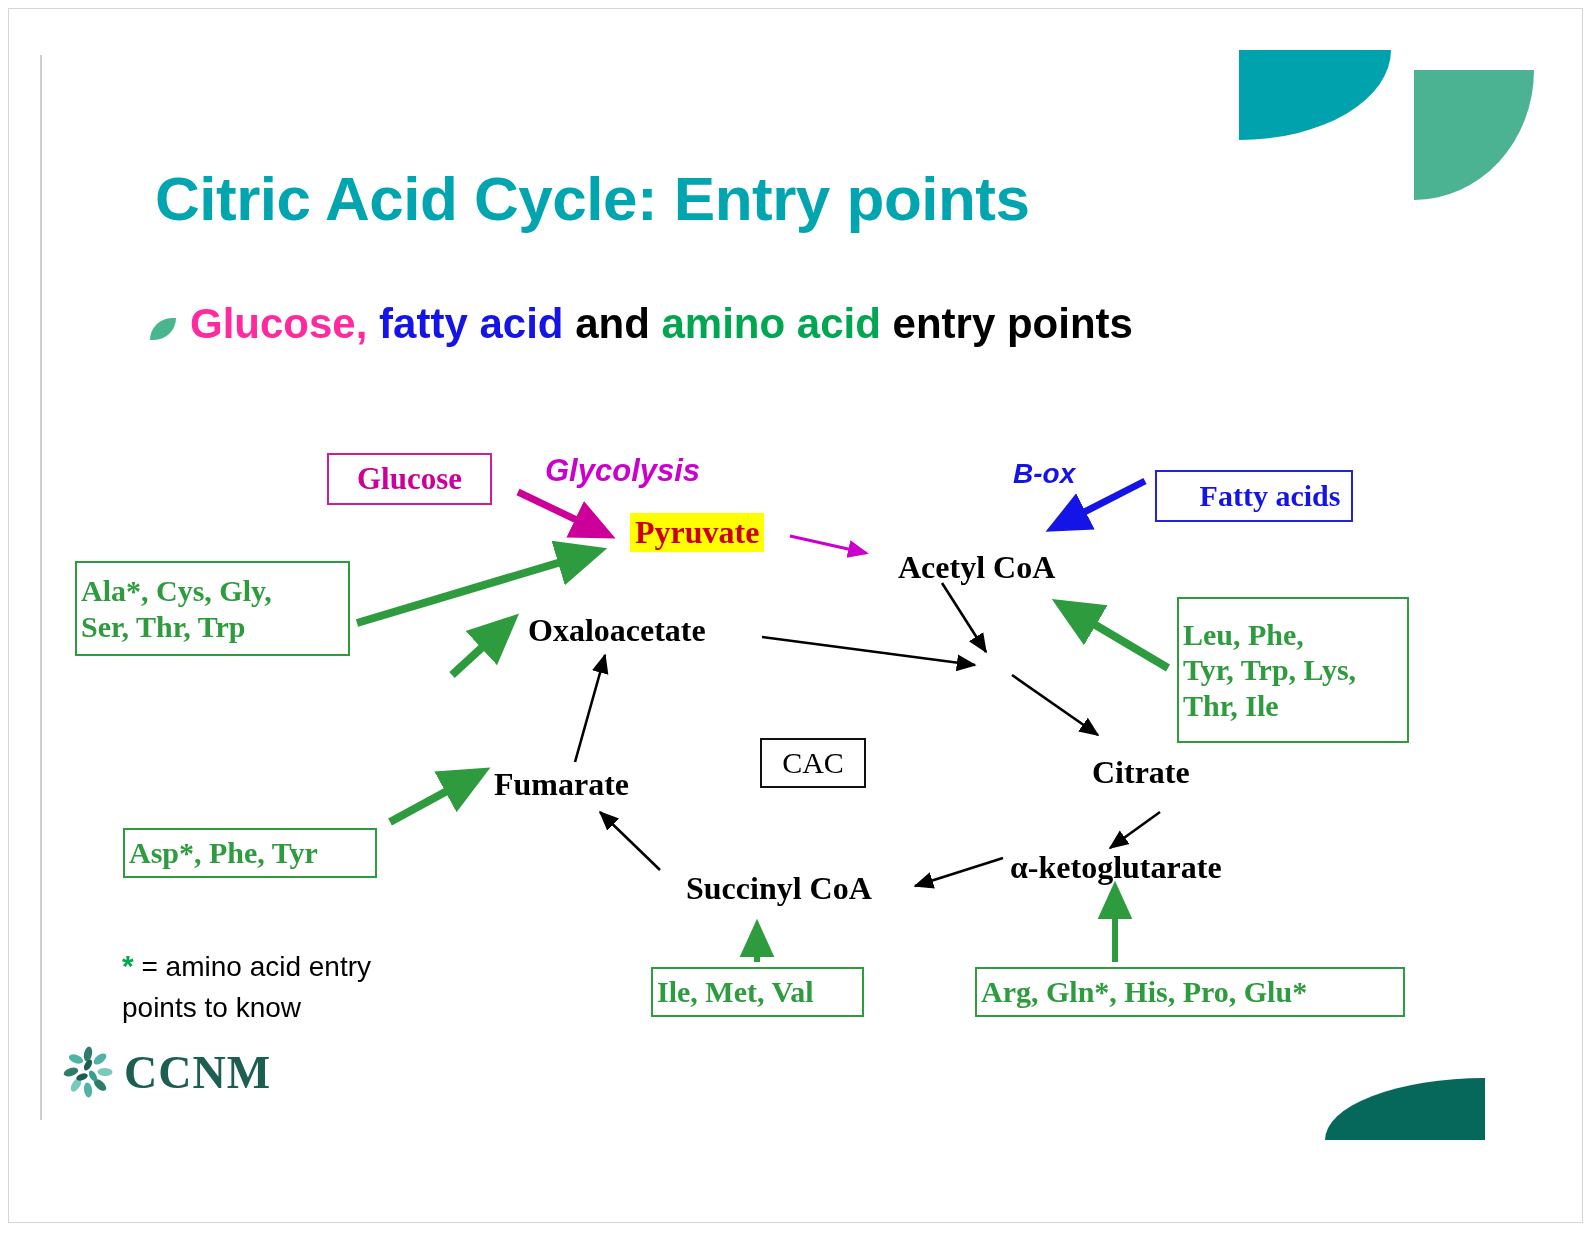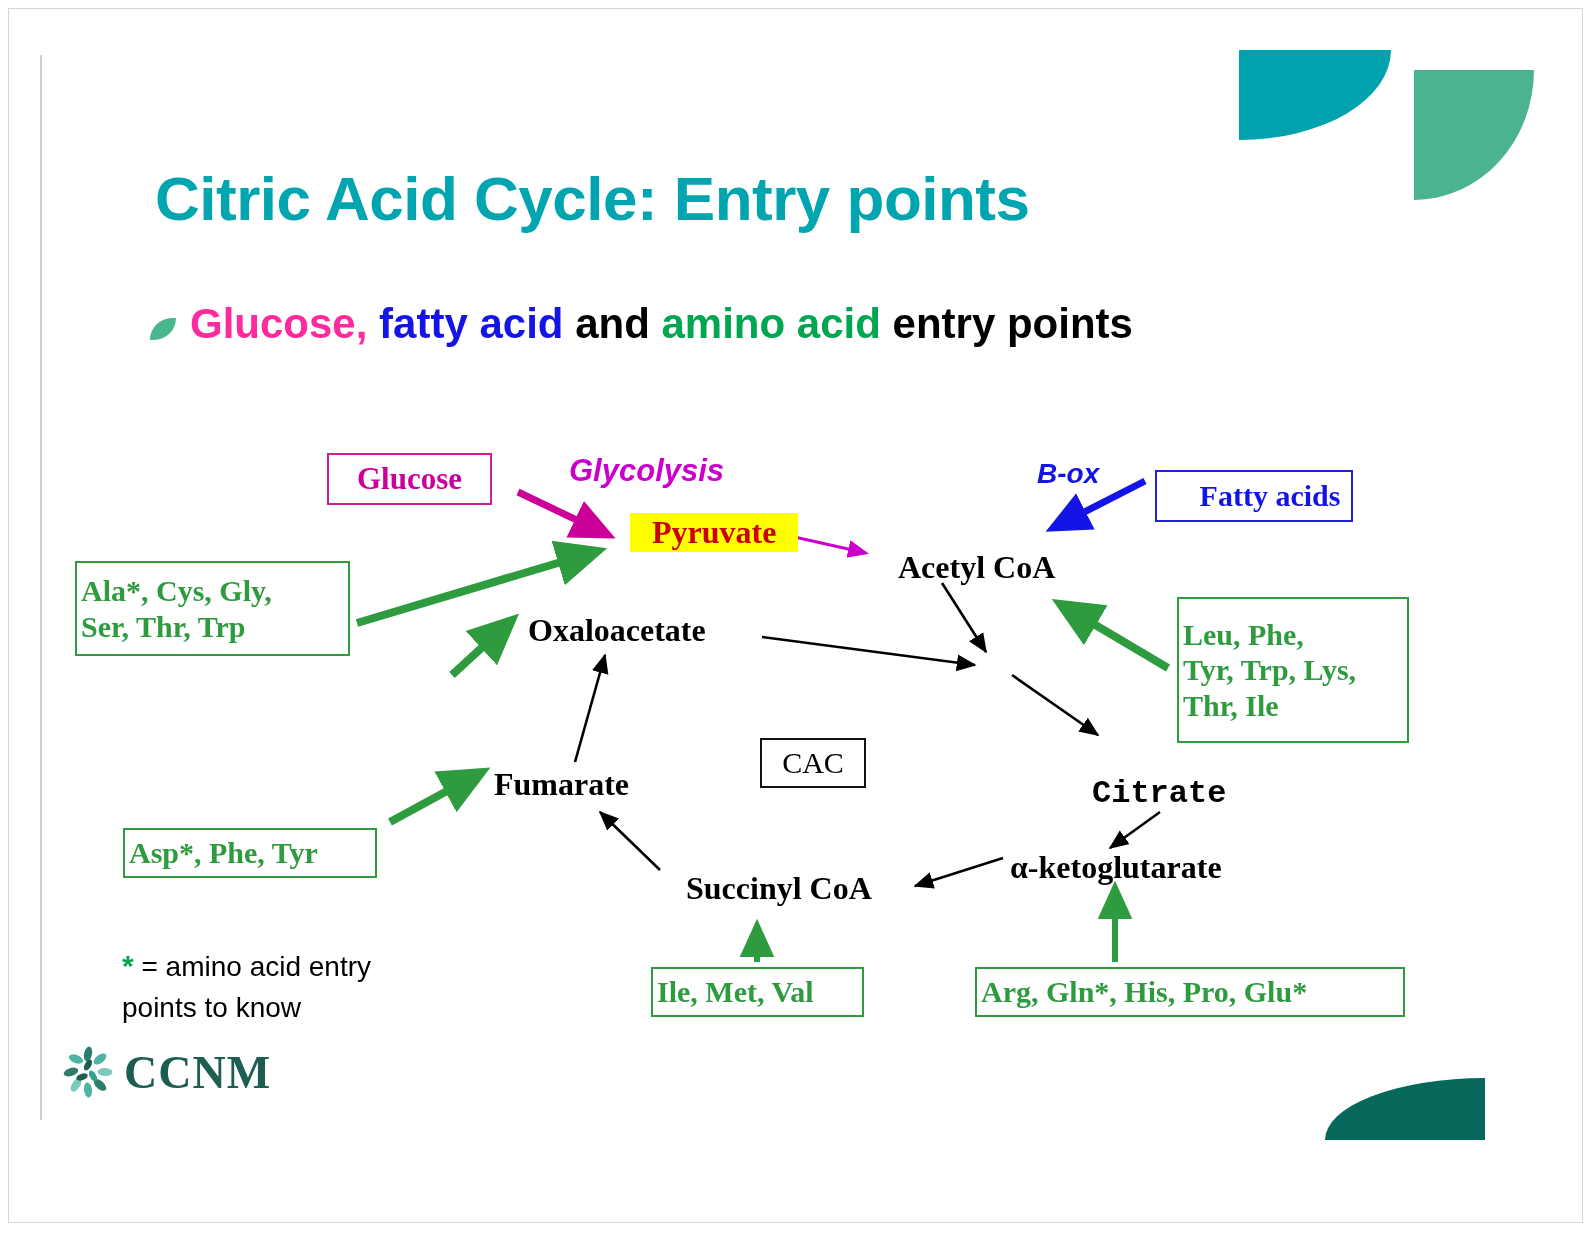--- a/index.html
+++ b/index.html
@@ -50,27 +50,27 @@
     font-family:"Liberation Serif",serif;font-weight:bold;white-space:nowrap;
     box-sizing:border-box;display:flex;align-items:center;justify-content:center;}
   .fatty-box{position:absolute;border:2px solid #2222dd;color:#1414e6;background:#ffffff;
     font-family:"Liberation Serif",serif;font-weight:bold;white-space:nowrap;
     box-sizing:border-box;display:flex;align-items:center;justify-content:center;padding-left:32px;}
   .cac-box{position:absolute;border:2px solid #111111;color:#000000;background:#ffffff;
     font-family:"Liberation Serif",serif;white-space:nowrap;
     box-sizing:border-box;display:flex;align-items:center;justify-content:center;}
 
   .pathway-label{position:absolute;font-family:"Liberation Sans",sans-serif;
-    font-style:italic;font-weight:bold;white-space:nowrap;margin-left:24px;}
+    font-style:italic;font-weight:bold;white-space:nowrap;}
   .lbl-glycolysis{color:#cc00cc;}
   .lbl-box{color:#1414e6;}
 
   .pyruvate{position:absolute;background:#ffff00;color:#cc0000;
     font-family:"Liberation Serif",serif;font-weight:bold;white-space:nowrap;
-    padding:1px 22px;}
+    padding:1px 5px;}
 
   
   .legend{position:absolute;left:122px;top:945px;width:360px;
     font-family:"Liberation Sans",sans-serif;font-size:28px;color:#000000;line-height:1.42;}
   .legend .star{color:#00a650;font-weight:bold;font-size:30px;}
 
   
   .logo{position:absolute;left:60px;top:1040px;width:250px;height:62px;}
   .logo-mark{position:absolute;left:0;top:4px;width:56px;height:56px;}
   .logo-text{position:absolute;left:64px;top:6px;font-family:"Liberation Serif",serif;
@@ -148,21 +148,21 @@
     <div class="fatty-box" style="left:1155px;top:470px;width:198px;height:52px;font-size:30px;">
       <span>Fatty acids</span>
     </div>
 
     <div class="pyruvate" style="left:630px;top:513px;font-size:32px;">Pyruvate</div>
 
     <div class="node" style="left:898px;top:549px;font-size:32px;">Acetyl CoA</div>
 
     <div class="node" style="left:528px;top:612px;font-size:32px;">Oxaloacetate</div>
 
-    <div class="node" style="left:1092px;top:775px;font-size:32px;font-family:Liberation Mono, monospace;">Citrate</div>
+    <div class="node" style="left:1092px;top:754px;font-size:32px;">Citrate</div>
 
     <div class="node" style="left:1010px;top:849px;font-size:32px;">α-ketoglutarate</div>
 
     <div class="node" style="left:686px;top:870px;font-size:32px;">Succinyl CoA</div>
 
     <div class="node" style="left:494px;top:766px;font-size:32px;">Fumarate</div>
 
     <div class="cac-box" style="left:760px;top:738px;width:106px;height:50px;font-size:30px;">
       <span>CAC</span>
     </div>

